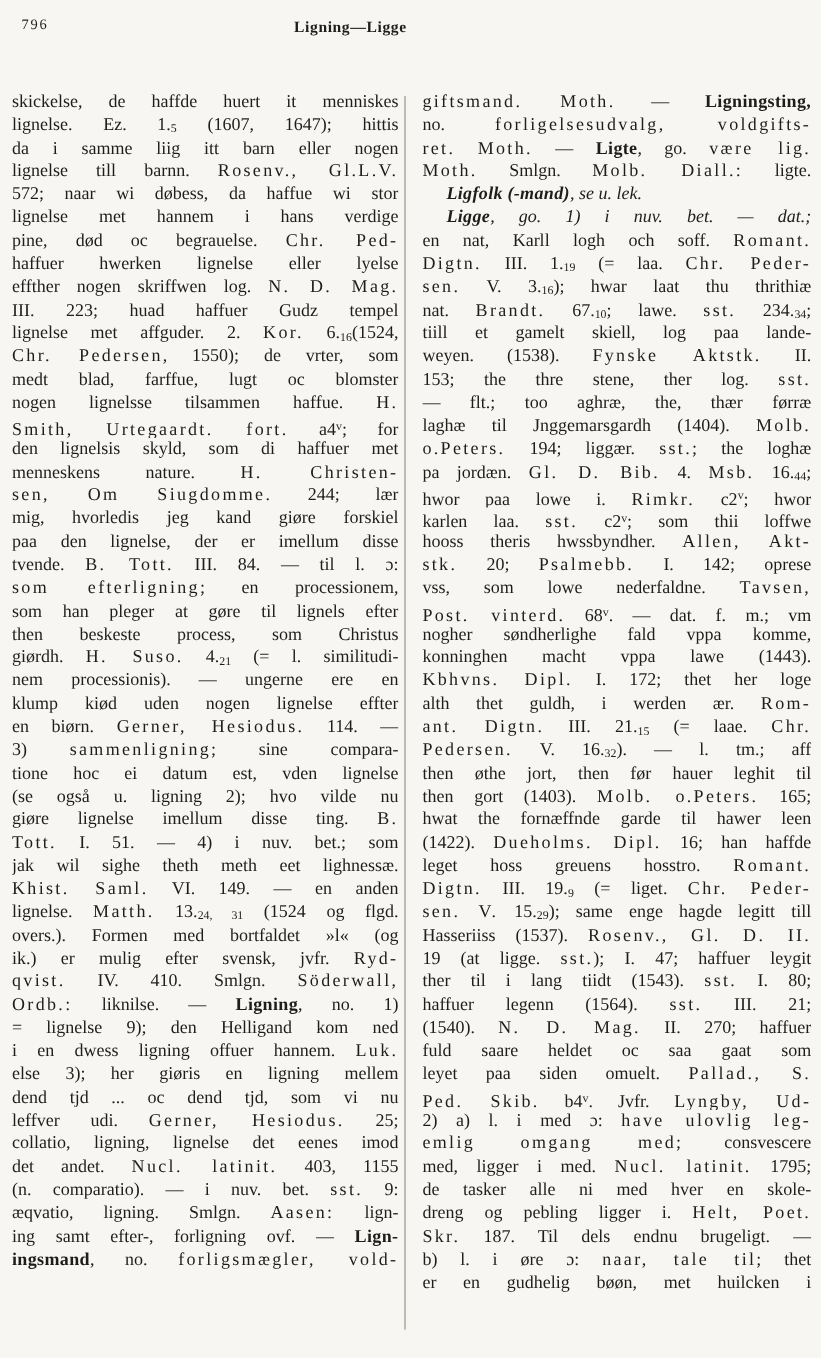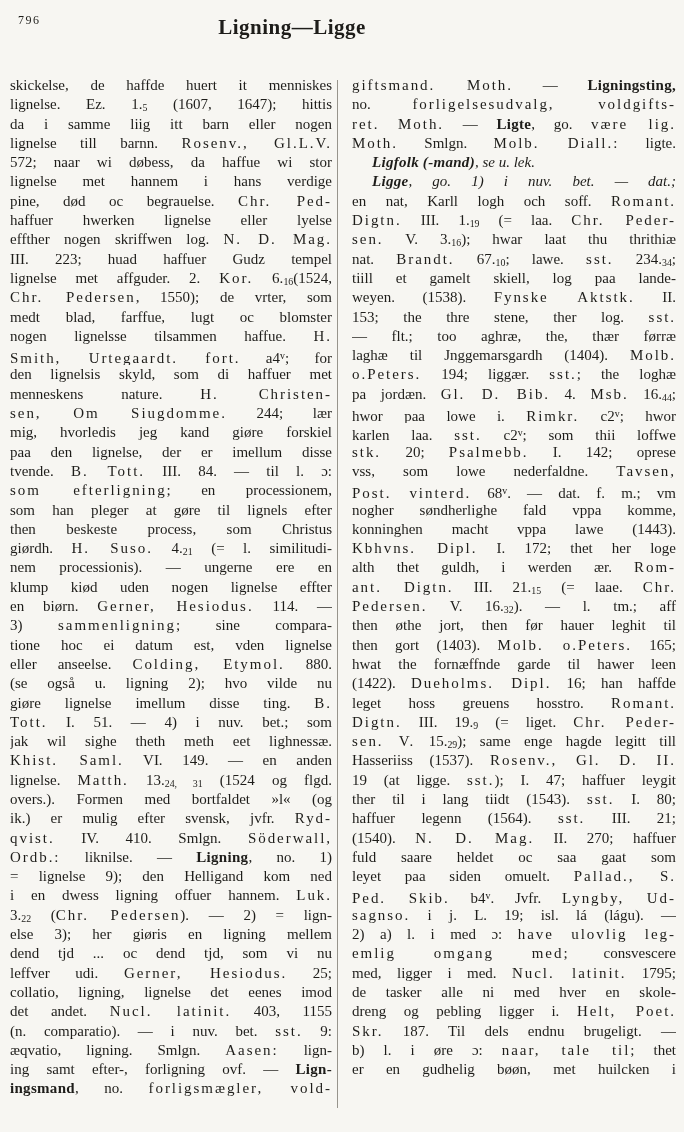--- a/index.html
+++ b/index.html
@@ -4,21 +4,21 @@
 <style>
   html,body{margin:0;padding:0;}
   body{
     width:684px;height:1132px;position:relative;overflow:hidden;
     background:#f7f6f2;color:#1e1d1a;
     font-family:"Liberation Serif","DejaVu Serif",serif;
     -webkit-font-smoothing:antialiased;
   }
   .page-number{position:absolute;left:18px;top:13px;font-size:12px;letter-spacing:1.5px;}
   .running-title{position:absolute;left:292px;top:15px;transform:translateX(-50%);
-    font-size:21px;font-weight:bold;letter-spacing:0.5px;white-space:nowrap;}
+    font-size:13px;font-weight:bold;letter-spacing:0.5px;white-space:nowrap;}
   .col{position:absolute;top:76px;}
   .col-left{left:10px;width:322px;}
   .col-right{left:352px;width:324px;}
   .divider{position:absolute;left:337px;top:80px;width:1px;height:1028px;background:#97948c;}
   .line{position:relative;height:19.3px;line-height:19.3px;font-size:15px;
     text-align:justify;overflow:hidden;white-space:normal;}
   .line::after{content:"";display:inline-block;width:100%;height:0;}
   .line.nojust{text-align:left;}
   .line.nojust::after{content:none;}
   .line.indent{text-indent:20px;font-style:italic;}
@@ -61,34 +61,32 @@
     <div class="line"><span>tvende. </span><span class="st-s">B. Tott.</span><span> III. 84. — til l. ɔ:</span></div>
     <div class="line"><span class="st-s">som efterligning</span><span>; en processionem,</span></div>
     <div class="line"><span>som han pleger at gøre til lignels efter</span></div>
     <div class="line"><span>then beskeste process, som Christus</span></div>
     <div class="line"><span>giørdh. </span><span class="st-s">H. Suso.</span><span> 4.</span><span class="st-sub">21</span><span> (= l. similitudi-</span></div>
     <div class="line"><span>nem processionis). — ungerne ere en</span></div>
     <div class="line"><span>klump kiød uden nogen lignelse effter</span></div>
     <div class="line"><span>en biørn. </span><span class="st-s">Gerner, Hesiodus.</span><span> 114. —</span></div>
     <div class="line"><span>3) </span><span class="st-s">sammenligning</span><span>; sine compara-</span></div>
     <div class="line"><span>tione hoc ei datum est, vden lignelse</span></div>
-    <div class="line"><span>eller anseelse. </span><span class="st-s">Colding, Etymol.</span><span> 880.</span></div>
     <div class="line"><span>(se også u. ligning 2); hvo vilde nu</span></div>
     <div class="line"><span>giøre lignelse imellum disse ting. </span><span class="st-s">B.</span></div>
     <div class="line"><span class="st-s">Tott.</span><span> I. 51. — 4) i nuv. bet.; som</span></div>
     <div class="line"><span>jak wil sighe theth meth eet lighnessæ.</span></div>
     <div class="line"><span class="st-s">Khist. Saml.</span><span> VI. 149. — en anden</span></div>
     <div class="line"><span>lignelse. </span><span class="st-s">Matth.</span><span> 13.</span><span class="st-sub">24, 31</span><span> (1524 og flgd.</span></div>
     <div class="line"><span>overs.). Formen med bortfaldet »l« (og</span></div>
     <div class="line"><span>ik.) er mulig efter svensk, jvfr. </span><span class="st-s">Ryd-</span></div>
     <div class="line"><span class="st-s">qvist.</span><span> IV. 410. Smlgn. </span><span class="st-s">Söderwall,</span></div>
     <div class="line"><span class="st-s">Ordb.:</span><span> liknilse. — </span><span class="st-b">Ligning</span><span>, no. 1)</span></div>
     <div class="line"><span>= lignelse 9); den Helligand kom ned</span></div>
     <div class="line"><span>i en dwess ligning offuer hannem. </span><span class="st-s">Luk.</span></div>
-    <div class="line"><span>3.</span><span class="st-sub">22</span><span> (</span><span class="st-s">Chr. Pedersen</span><span>). — 2) = lign-</span></div>
     <div class="line"><span>else 3); her giøris en ligning mellem</span></div>
     <div class="line"><span>dend tjd ... oc dend tjd, som vi nu</span></div>
     <div class="line"><span>leffver udi. </span><span class="st-s">Gerner, Hesiodus.</span><span> 25;</span></div>
     <div class="line"><span>collatio, ligning, lignelse det eenes imod</span></div>
     <div class="line"><span>det andet. </span><span class="st-s">Nucl. latinit.</span><span> 403, 1155</span></div>
     <div class="line"><span>(n. comparatio). — i nuv. bet. </span><span class="st-s">sst.</span><span> 9:</span></div>
     <div class="line"><span>æqvatio, ligning. Smlgn. </span><span class="st-s">Aasen:</span><span> lign-</span></div>
     <div class="line"><span>ing samt efter-, forligning ovf. — </span><span class="st-b">Lign-</span></div>
     <div class="line"><span class="st-b">ingsmand</span><span>, no. </span><span class="st-s">forligsmægler, vold-</span></div>
   </div>
@@ -105,20 +103,21 @@
     <div class="line"><span>nat. </span><span class="st-s">Brandt.</span><span> 67.</span><span class="st-sub">10</span><span>; lawe. </span><span class="st-s">sst.</span><span> 234.</span><span class="st-sub">34</span><span>;</span></div>
     <div class="line"><span>tiill et gamelt skiell, log paa lande-</span></div>
     <div class="line"><span>weyen. (1538). </span><span class="st-s">Fynske Aktstk.</span><span> II.</span></div>
     <div class="line"><span>153; the thre stene, ther log. </span><span class="st-s">sst.</span></div>
     <div class="line"><span>— flt.; too aghræ, the, thær førræ</span></div>
     <div class="line"><span>laghæ til Jnggemarsgardh (1404). </span><span class="st-s">Molb.</span></div>
     <div class="line"><span class="st-s">o.Peters.</span><span> 194; liggær. </span><span class="st-s">sst.</span><span>; the loghæ</span></div>
     <div class="line"><span>pa jordæn. </span><span class="st-s">Gl. D. Bib.</span><span> 4. </span><span class="st-s">Msb.</span><span> 16.</span><span class="st-sub">44</span><span>;</span></div>
     <div class="line"><span>hwor paa lowe i. </span><span class="st-s">Rimkr.</span><span> c2</span><span class="st-sup">v</span><span>; hwor</span></div>
     <div class="line"><span>karlen laa. </span><span class="st-s">sst.</span><span> c2</span><span class="st-sup">v</span><span>; som thii loffwe</span></div>
+    <div class="line"><span>hooss theris hwssbyndher. </span><span class="st-s">Allen, Akt-</span></div>
     <div class="line"><span class="st-s">stk.</span><span> 20; </span><span class="st-s">Psalmebb.</span><span> I. 142; oprese</span></div>
     <div class="line"><span>vss, som lowe nederfaldne. </span><span class="st-s">Tavsen,</span></div>
     <div class="line"><span class="st-s">Post. vinterd.</span><span> 68</span><span class="st-sup">v</span><span>. — dat. f. m.; vm</span></div>
     <div class="line"><span>nogher søndherlighe fald vppa komme,</span></div>
     <div class="line"><span>konninghen macht vppa lawe (1443).</span></div>
     <div class="line"><span class="st-s">Kbhvns. Dipl.</span><span> I. 172; thet her loge</span></div>
     <div class="line"><span>alth thet guldh, i werden ær. </span><span class="st-s">Rom-</span></div>
     <div class="line"><span class="st-s">ant. Digtn.</span><span> III. 21.</span><span class="st-sub">15</span><span> (= laae. </span><span class="st-s">Chr.</span></div>
     <div class="line"><span class="st-s">Pedersen.</span><span> V. 16.</span><span class="st-sub">32</span><span>). — l. tm.; aff</span></div>
     <div class="line"><span>then øthe jort, then før hauer leghit til</span></div>
@@ -129,21 +128,20 @@
     <div class="line"><span class="st-s">Digtn.</span><span> III. 19.</span><span class="st-sub">9</span><span> (= liget. </span><span class="st-s">Chr. Peder-</span></div>
     <div class="line"><span class="st-s">sen. V.</span><span> 15.</span><span class="st-sub">29</span><span>); same enge hagde legitt till</span></div>
     <div class="line"><span>Hasseriiss (1537). </span><span class="st-s">Rosenv., Gl. D. II.</span></div>
     <div class="line"><span>19 (at ligge. </span><span class="st-s">sst.</span><span>); I. 47; haffuer leygit</span></div>
     <div class="line"><span>ther til i lang tiidt (1543). </span><span class="st-s">sst.</span><span> I. 80;</span></div>
     <div class="line"><span>haffuer legenn (1564). </span><span class="st-s">sst.</span><span> III. 21;</span></div>
     <div class="line"><span>(1540). </span><span class="st-s">N. D. Mag.</span><span> II. 270; haffuer</span></div>
     <div class="line"><span>fuld saare heldet oc saa gaat som</span></div>
     <div class="line"><span>leyet paa siden omuelt. </span><span class="st-s">Pallad., S.</span></div>
     <div class="line"><span class="st-s">Ped. Skib.</span><span> b4</span><span class="st-sup">v</span><span>. Jvfr. </span><span class="st-s">Lyngby, Ud-</span></div>
-    <div class="line"><span class="st-s">sagnso.</span><span> i j. L. 19; isl. lá (lágu). —</span></div>
     <div class="line"><span>2) a) l. i med ɔ: </span><span class="st-s">have ulovlig leg-</span></div>
     <div class="line"><span class="st-s">emlig omgang med</span><span>; consvescere</span></div>
     <div class="line"><span>med, ligger i med. </span><span class="st-s">Nucl. latinit.</span><span> 1795;</span></div>
     <div class="line"><span>de tasker alle ni med hver en skole-</span></div>
     <div class="line"><span>dreng og pebling ligger i. </span><span class="st-s">Helt, Poet.</span></div>
     <div class="line"><span class="st-s">Skr.</span><span> 187. Til dels endnu brugeligt. —</span></div>
     <div class="line"><span>b) l. i øre ɔ: </span><span class="st-s">naar, tale til</span><span>; thet</span></div>
     <div class="line"><span>er en gudhelig bøøn, met huilcken i</span></div>
   </div>
 

